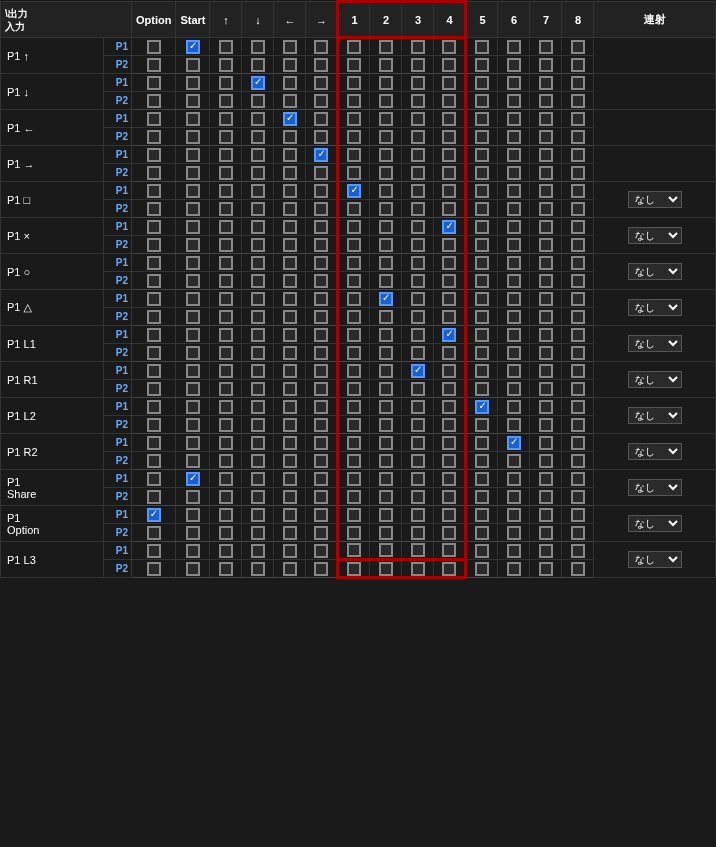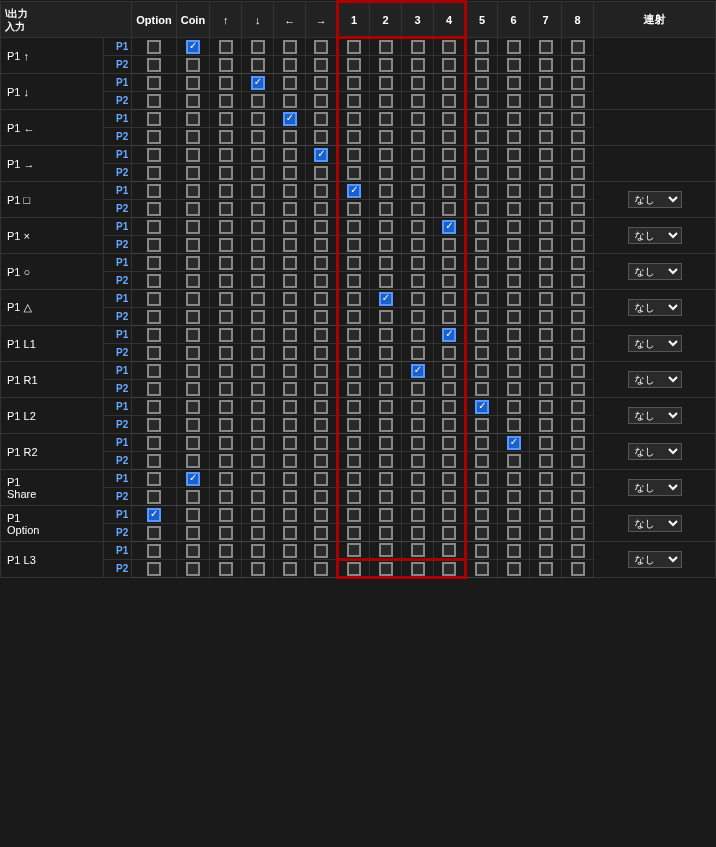--- a/index.html
+++ b/index.html
@@ -73,21 +73,21 @@
 
 <div class="container">
 <table>
   <thead>
     <tr>
       <th colspan="2" class="header-topleft">
         <div>\出力</div>
         <div>入力</div>
       </th>
       <th>Option</th>
-      <th>Coin</th>
+      <th>Start</th>
       <th>↑</th>
       <th>↓</th>
       <th>←</th>
       <th>→</th>
       <th class="highlight-border-top highlight-border-left" style="border-top:3px solid #aa0000;border-left:3px solid #aa0000;">1</th>
       <th style="border-top:3px solid #aa0000;">2</th>
       <th style="border-top:3px solid #aa0000;">3</th>
       <th style="border-top:3px solid #aa0000;border-right:3px solid #aa0000;">4</th>
       <th>5</th>
       <th>6</th>

